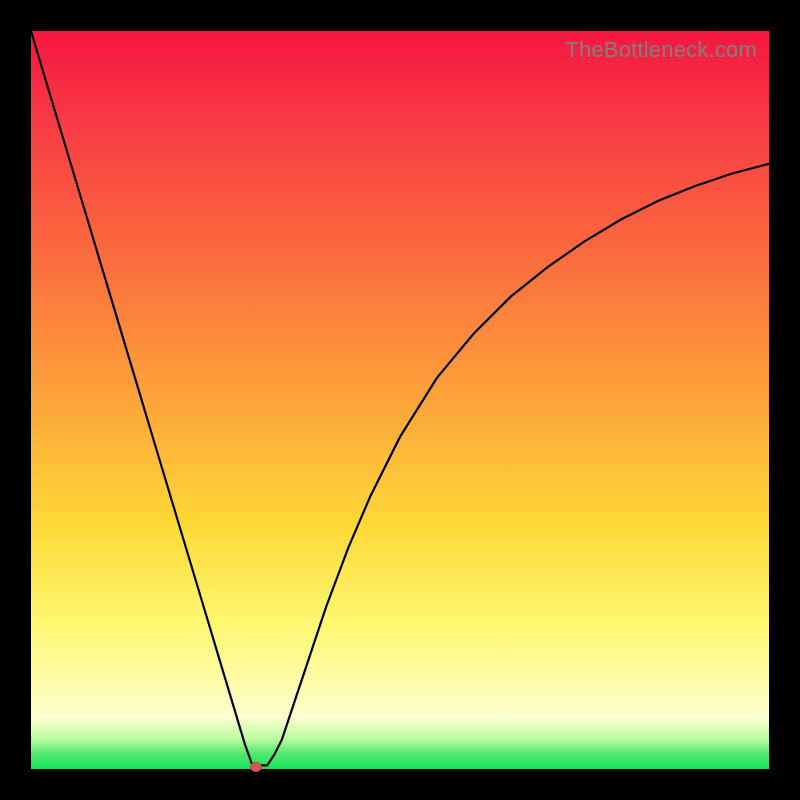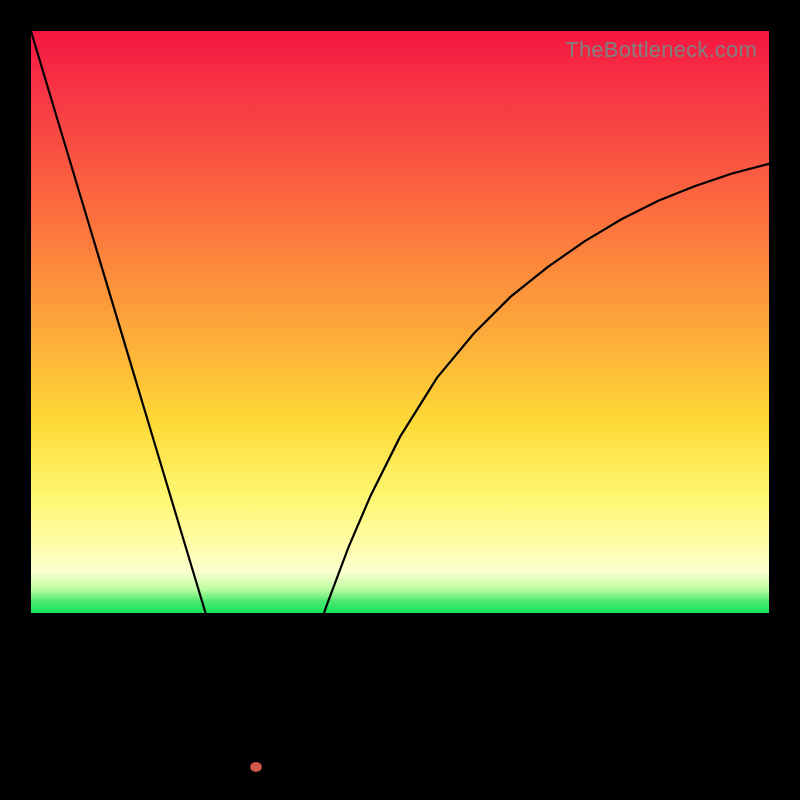--- a/index.html
+++ b/index.html
@@ -16,21 +16,21 @@
     left: 0; top: 0;
     width: 800px;
     height: 800px;
     background: #000;
   }
   .plot {
     position: absolute;
     left: 31px;
     top: 31px;
     width: 738px;
-    height: 582px;
+    height: 738px;
     
     background: linear-gradient(
       to bottom,
       #f5163f 0%,
       #f73446 10%,
       #fb6a3e 30%,
       #fca43a 50%,
       #fed937 67%,
       #fef770 80%,
       #fffca8 88%,

